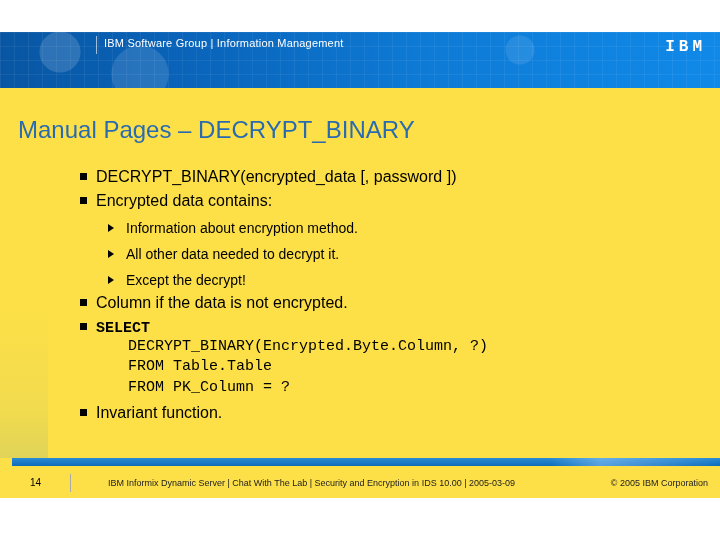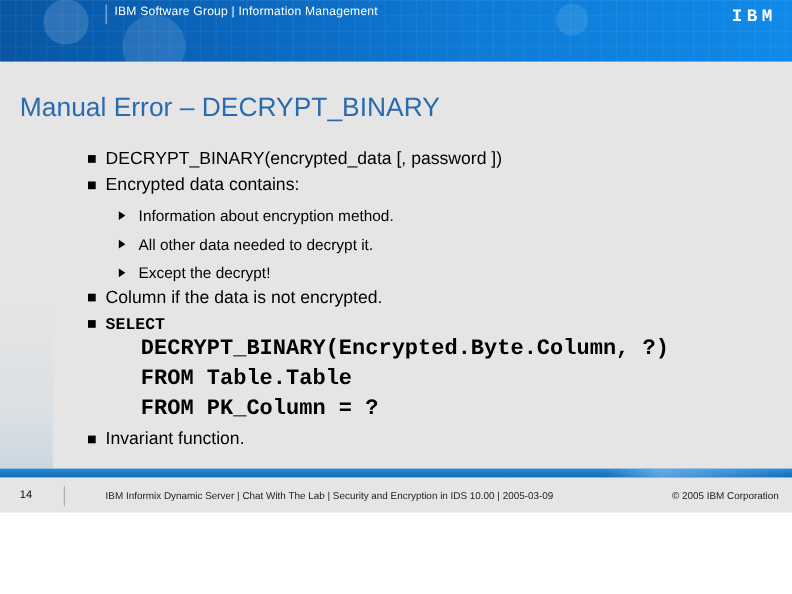--- a/index.html
+++ b/index.html
@@ -1,17 +1,17 @@
 <!DOCTYPE html>
 <html><head>
 <meta charset="utf-8">
 <style>
   * { margin: 0; padding: 0; box-sizing: border-box; }
   html, body { width: 720px; height: 540px; font-family: Arial, Helvetica, sans-serif; overflow: hidden; }
-  .slide { position: relative; width: 720px; height: 466px; background: #e5e5e5; }
+  .slide { position: relative; width: 720px; height: 466px; background: #fde047; margin-top: 32px; }
 
   
   .header {
     position: relative; height: 56px;
     background:
       radial-gradient(circle at 60px 20px, rgba(255,255,255,0.15) 0 20px, transparent 21px),
       radial-gradient(circle at 140px 42px, rgba(255,255,255,0.12) 0 28px, transparent 29px),
       radial-gradient(circle at 520px 18px, rgba(255,255,255,0.10) 0 14px, transparent 15px),
       linear-gradient(90deg, #0856a3 0%, #0a66bd 30%, #0e7bd6 60%, #1089e8 100%);
   }
@@ -33,25 +33,25 @@
   
   .content { padding: 8px 18px 0 80px; }
   .bullet-sq { position: relative; padding-left: 16px; font-size: 16px; color: #000; margin-top: 6px; }
   .bullet-sq::before { content: ""; position: absolute; left: 0; top: 5px; width: 7px; height: 7px; background: #000; }
   .bullet-arrow { position: relative; padding-left: 34px; font-size: 14px; color: #000; margin-top: 10px; margin-left: 12px; }
   .bullet-arrow::before {
     content: ""; position: absolute; left: 16px; top: 4px;
     width: 0; height: 0;
     border-left: 6px solid #000; border-top: 4px solid transparent; border-bottom: 4px solid transparent;
   }
-  .code-line { font-family: "Courier New", monospace; font-weight: bold; font-size: 20px; margin-left: 48px; line-height: 1.35; display: block; }
+  .code-line { font-family: "Courier New", monospace; font-weight: normal; font-size: 15px; margin-left: 48px; line-height: 1.35; display: block; }
   .code-head { font-family: "Courier New", monospace; font-weight: bold; font-size: 15px; }
 
   
-  .footer { position: absolute; left: 0; right: 0; bottom: 0; height: 40px; }
+  .footer { position: absolute; left: 12px; right: 0; bottom: 0; height: 40px; }
   .footer-line { position: absolute; left: 0; right: 0; top: 0; height: 8px;
     background: linear-gradient(180deg, #2a8bd4 0%, #0e6bb8 100%); }
   .footer-line::after { content: ""; position: absolute; right: 0; top: 0; bottom: 0; width: 170px;
     background: linear-gradient(90deg, rgba(255,255,255,0) 0%, rgba(160,210,255,0.5) 30%, rgba(255,255,255,0) 100%); }
   .page-num { position: absolute; left: 18px; bottom: 10px; font-size: 10px; color: #000; }
   .footer-vbar { position: absolute; left: 58px; bottom: 6px; height: 18px; width: 1px; background: #aaa; }
   .footer-mid { position: absolute; left: 96px; bottom: 10px; font-size: 9px; color: #222; }
   .footer-right { position: absolute; right: 12px; bottom: 10px; font-size: 9px; color: #222; }
 
   
@@ -63,21 +63,21 @@
 
 <div class="slide">
 
   <div class="header header-grid">
     <div class="header-vbar"></div>
     <div class="header-text">IBM Software Group | Information Management</div>
     <div class="ibm-logo">IBM</div>
   </div>
 
   <div class="title-wrap">
-    <h1 class="title">Manual Error – DECRYPT_BINARY</h1>
+    <h1 class="title">Manual Pages – DECRYPT_BINARY</h1>
   </div>
 
   <div class="content">
     <div class="bullet-sq">DECRYPT_BINARY(encrypted_data [, password ])</div>
     <div class="bullet-sq">Encrypted data contains:</div>
 
     <div class="bullet-arrow">Information about encryption method.</div>
     <div class="bullet-arrow">All other data needed to decrypt it.</div>
     <div class="bullet-arrow">Except the decrypt!</div>
 

